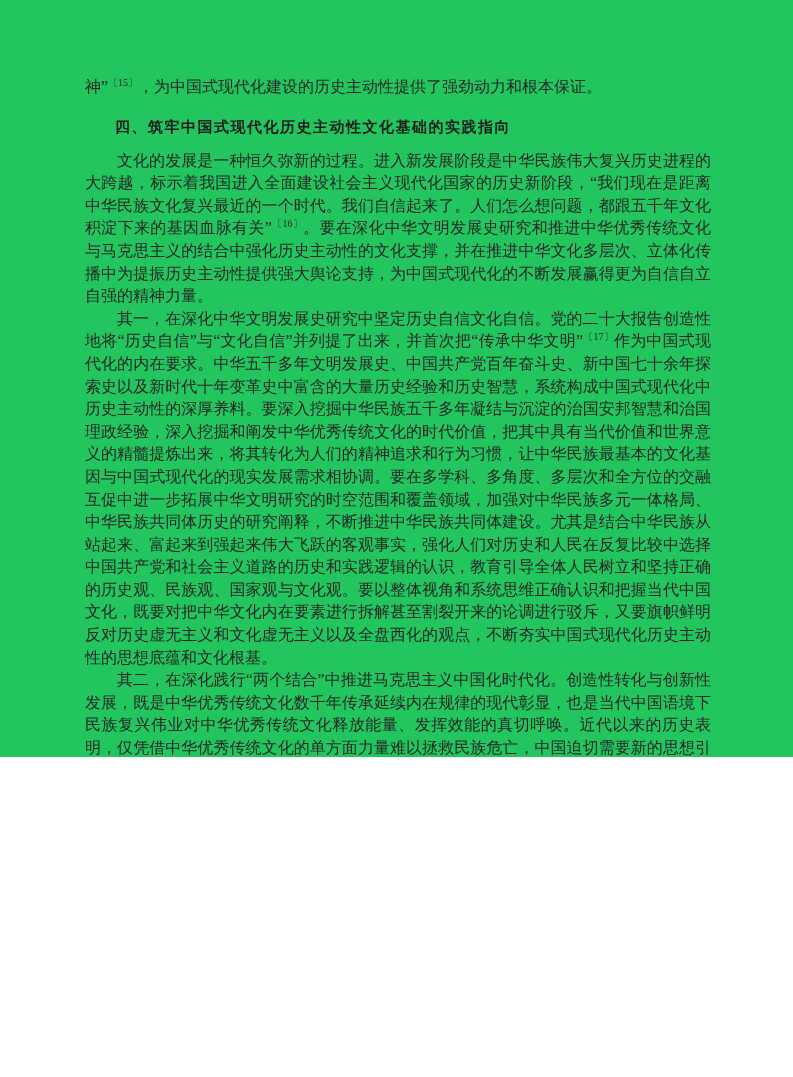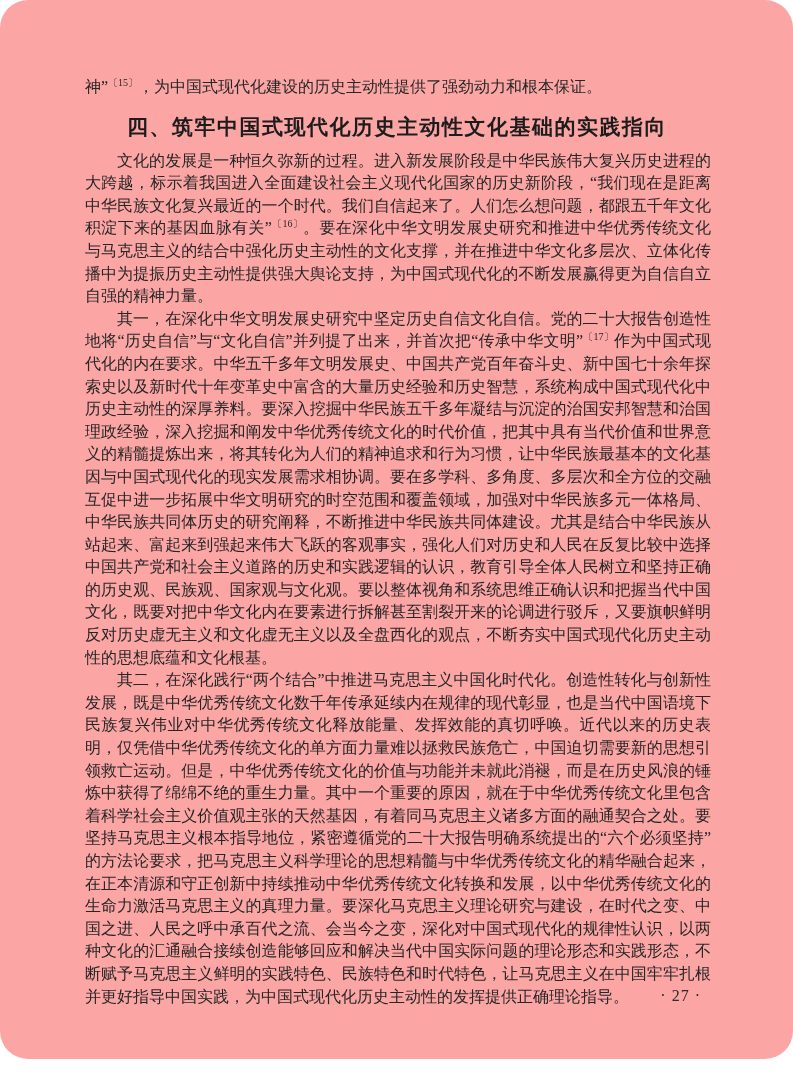--- a/index.html
+++ b/index.html
@@ -3,26 +3,25 @@
 <meta charset="utf-8">
 <style>
   html, body {
     margin: 0;
     padding: 0;
     background: #ffffff;
   }
   .page {
     position: relative;
     width: 793px;
-    height: 1059px;
-    background: #fca5a5;
+    height: 757px;
+    background: #22c55e;
     overflow: hidden;
     font-family: "Liberation Serif", "DejaVu Serif", serif;
     color: #262626;
-    border-radius: 28px;
   }
   .text-block {
     position: absolute;
     left: 85px;
     top: 76px;
     width: 626px;
   }
   .text-block p {
     margin: 0;
     font-size: 16px;
@@ -32,21 +31,21 @@
   }
   p.cont {
     text-indent: 0;
   }
   p.para {
     text-indent: 2em;
     font-family: Liberation Serif, serif;
   }
   h2.section-heading {
     font-family: "Liberation Sans", "DejaVu Sans", sans-serif;
-    font-size: 21px;
+    font-size: 15px;
     font-weight: bold;
     color: #1c1c1c;
     margin: 17px 0 12px 0;
     text-indent: 2em;
     letter-spacing: 1.5px;
     line-height: 22px;
   }
   sup.cite {
     font-size: 10px;
     line-height: 0;

